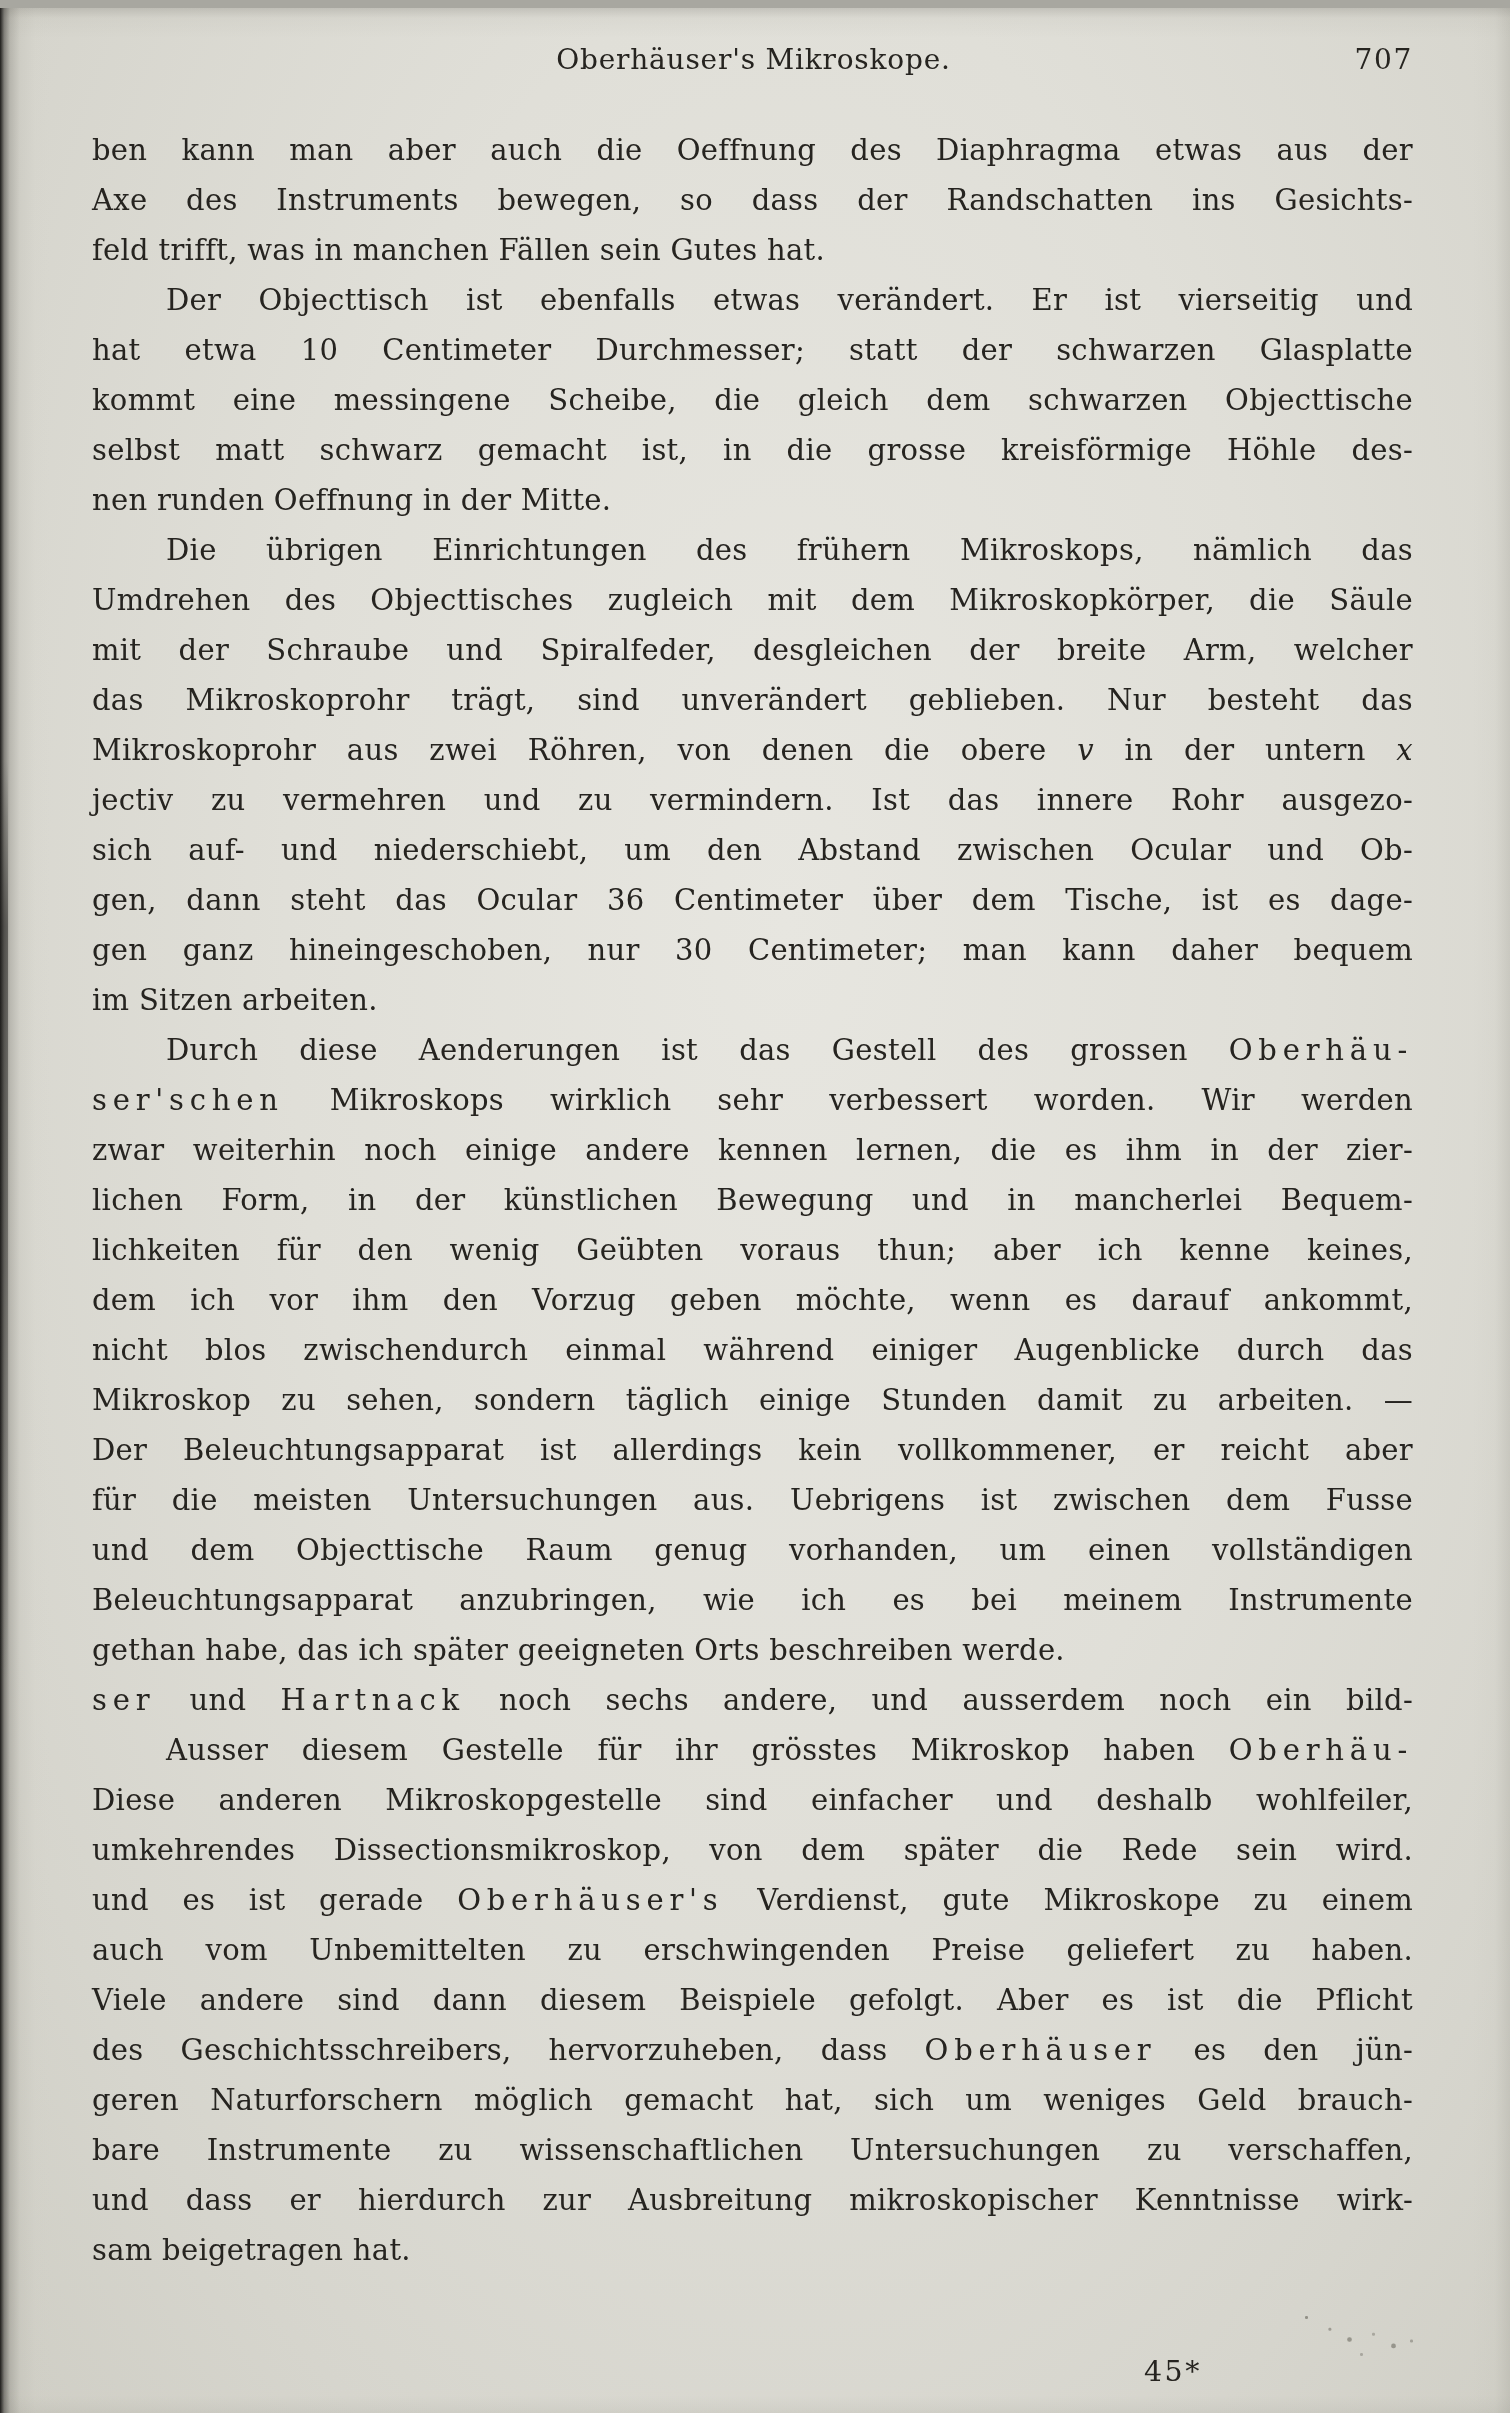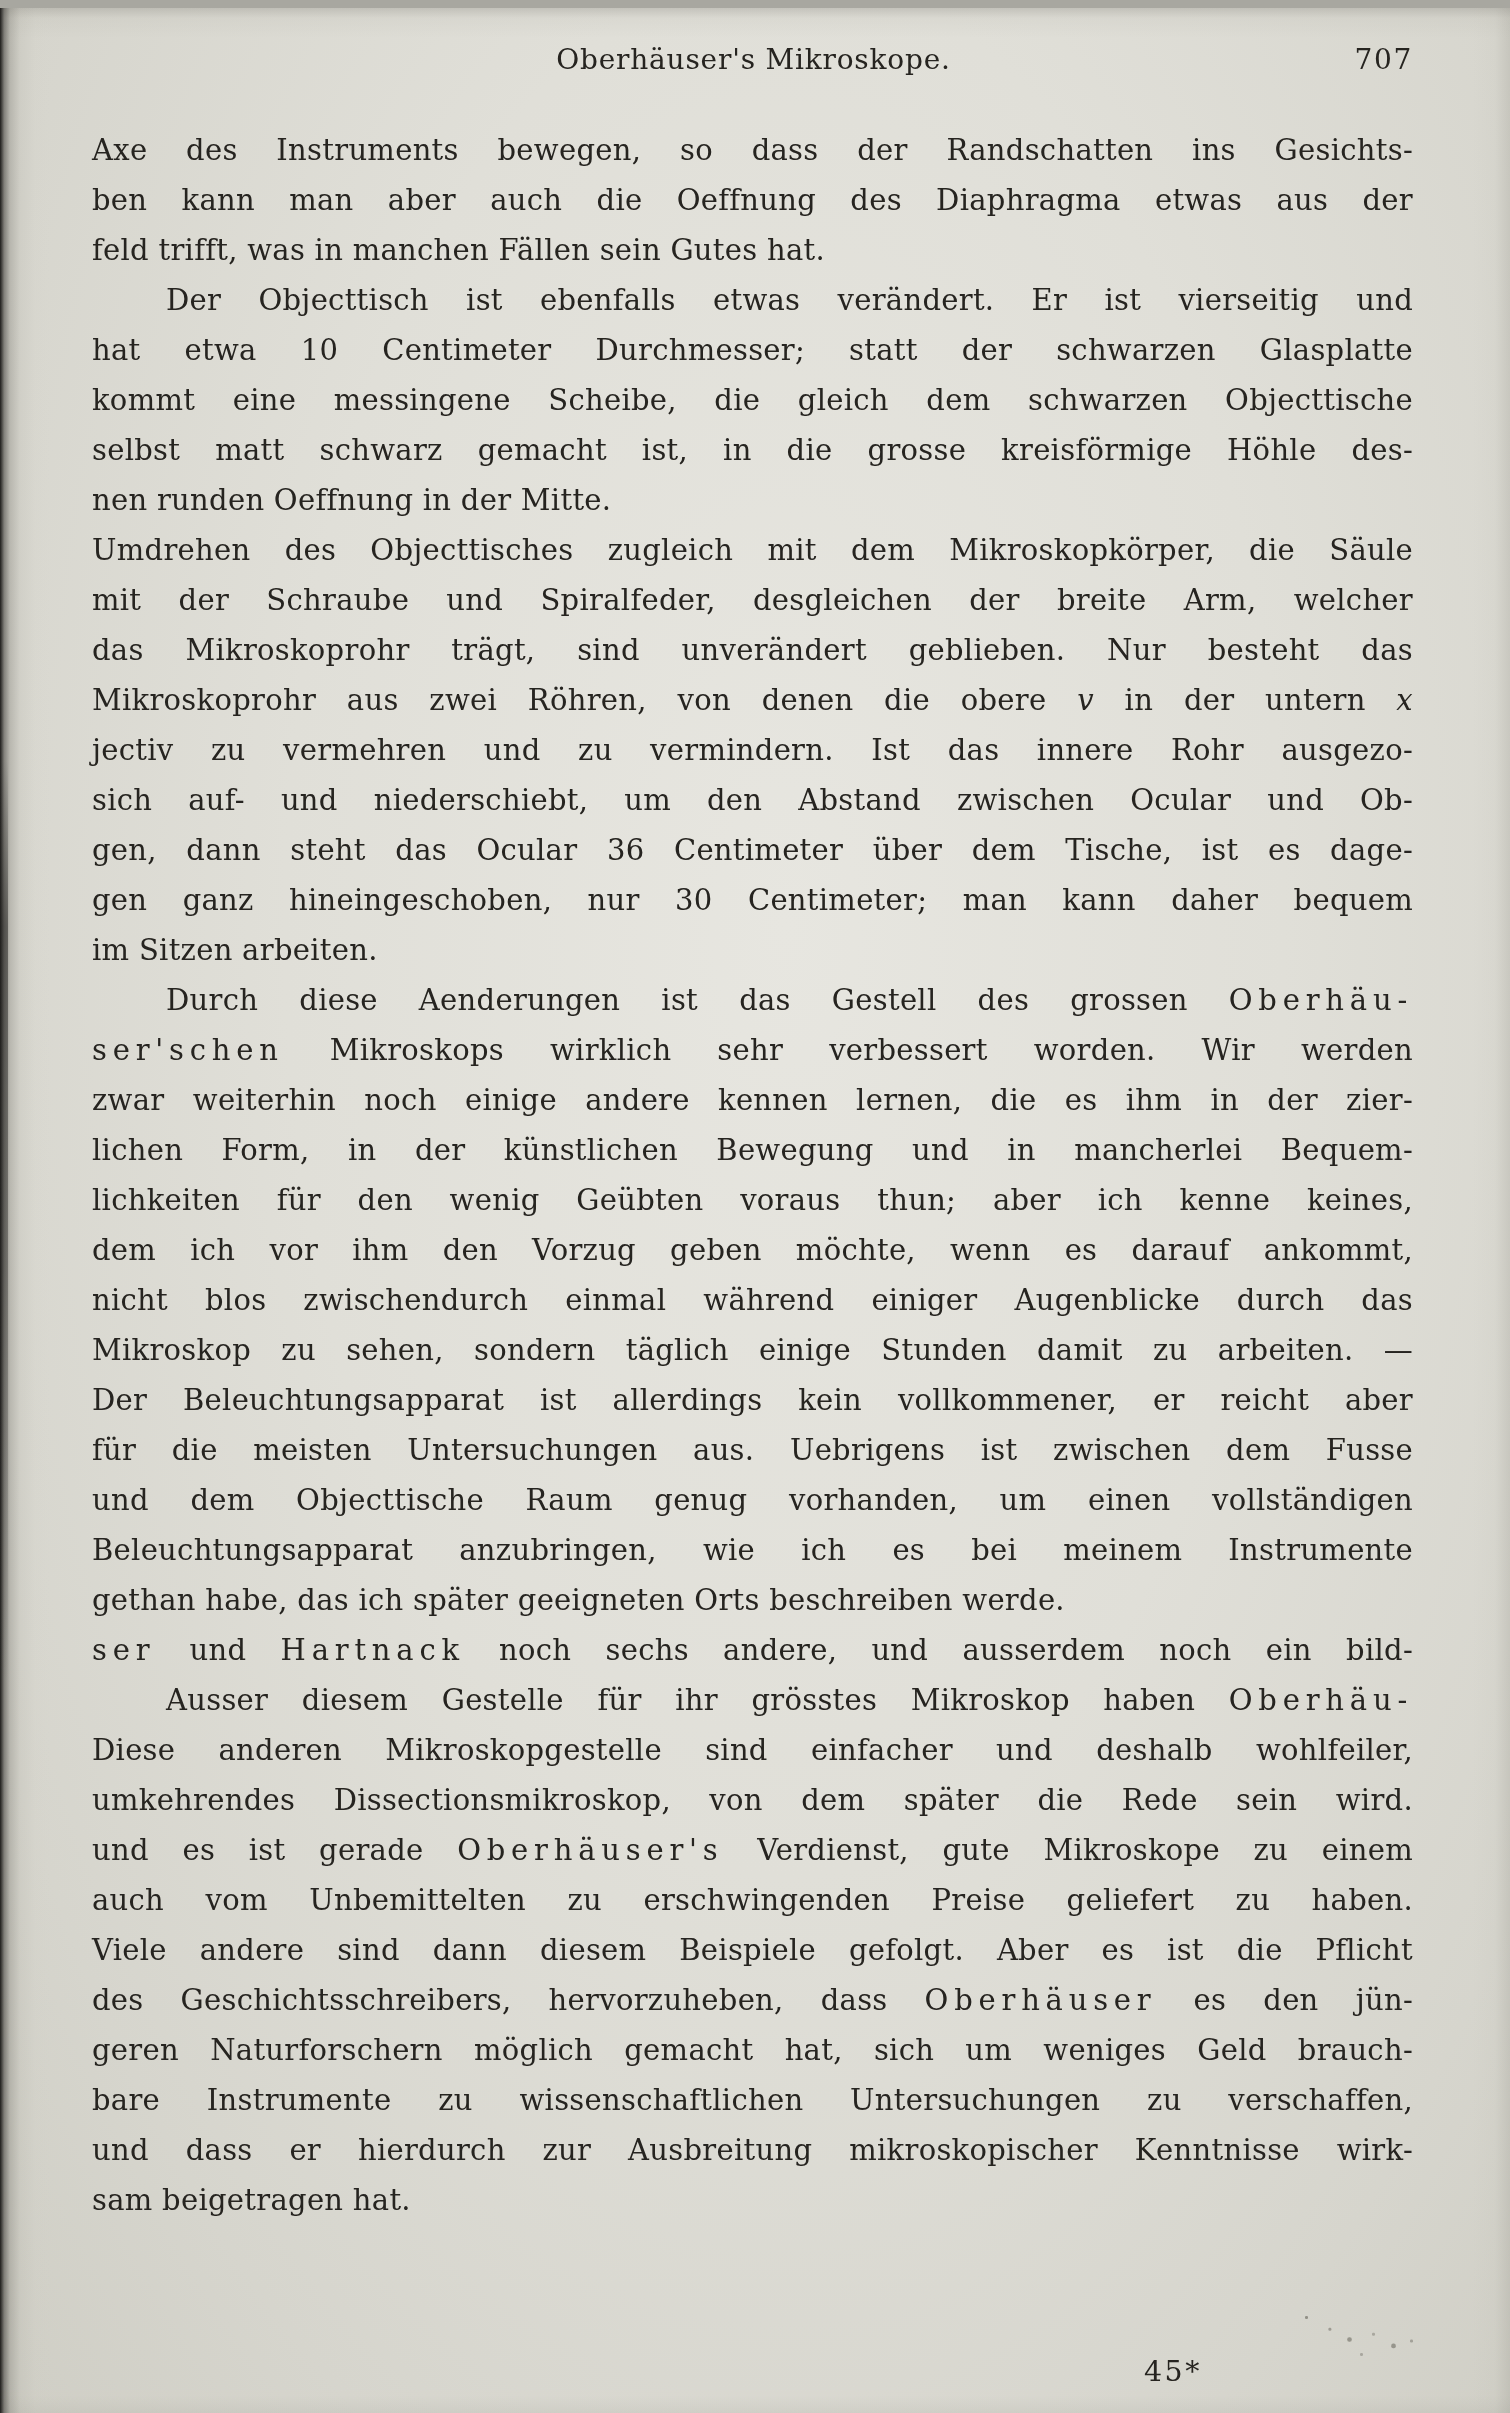--- a/index.html
+++ b/index.html
@@ -107,32 +107,33 @@
 <div class="scan">
   <div class="gutter-smudge"></div>
 
   <div class="running-head">
     <span class="head-title">Oberhäuser's Mikroskope.</span>
     <span class="head-page">707</span>
   </div>
 
   <div class="body-text">
       <div class="paragraph">
+        <div class="line first"><span>ben kann man aber auch die Oeffnung des Diaphragma etwas aus der</span></div>
         <div class="line"><span>Axe des Instruments bewegen, so dass der Randschatten ins Gesichts-</span></div>
-        <div class="line first"><span>ben kann man aber auch die Oeffnung des Diaphragma etwas aus der</span></div>
         <div class="line last"><span>feld trifft, was in manchen Fällen sein Gutes hat.</span></div>
       </div>
       <div class="paragraph indent">
         <div class="line first"><span>Der Objecttisch ist ebenfalls etwas verändert. Er ist vierseitig und</span></div>
         <div class="line"><span>hat etwa 10 Centimeter Durchmesser; statt der schwarzen Glasplatte</span></div>
         <div class="line"><span>kommt eine messingene Scheibe, die gleich dem schwarzen Objecttische</span></div>
         <div class="line"><span>selbst matt schwarz gemacht ist, in die grosse kreisförmige Höhle des-</span></div>
         <div class="line last"><span>nen runden Oeffnung in der Mitte.</span></div>
       </div>
       <div class="paragraph indent">
+        <div class="line first"><span>Die übrigen Einrichtungen des frühern Mikroskops, nämlich das</span></div>
         <div class="line"><span>Umdrehen des Objecttisches zugleich mit dem Mikroskopkörper, die Säule</span></div>
         <div class="line"><span>mit der Schraube und Spiralfeder, desgleichen der breite Arm, welcher</span></div>
         <div class="line"><span>das Mikroskoprohr trägt, sind unverändert geblieben. Nur besteht das</span></div>
         <div class="line"><span>Mikroskoprohr aus zwei Röhren, von denen die obere </span><span class="seg-italic">v</span><span> in der untern </span><span class="seg-italic">x</span></div>
         <div class="line"><span>jectiv zu vermehren und zu vermindern. Ist das innere Rohr ausgezo-</span></div>
         <div class="line"><span>sich auf- und niederschiebt, um den Abstand zwischen Ocular und Ob-</span></div>
         <div class="line"><span>gen, dann steht das Ocular 36 Centimeter über dem Tische, ist es dage-</span></div>
         <div class="line"><span>gen ganz hineingeschoben, nur 30 Centimeter; man kann daher bequem</span></div>
         <div class="line last"><span>im Sitzen arbeiten.</span></div>
       </div>

